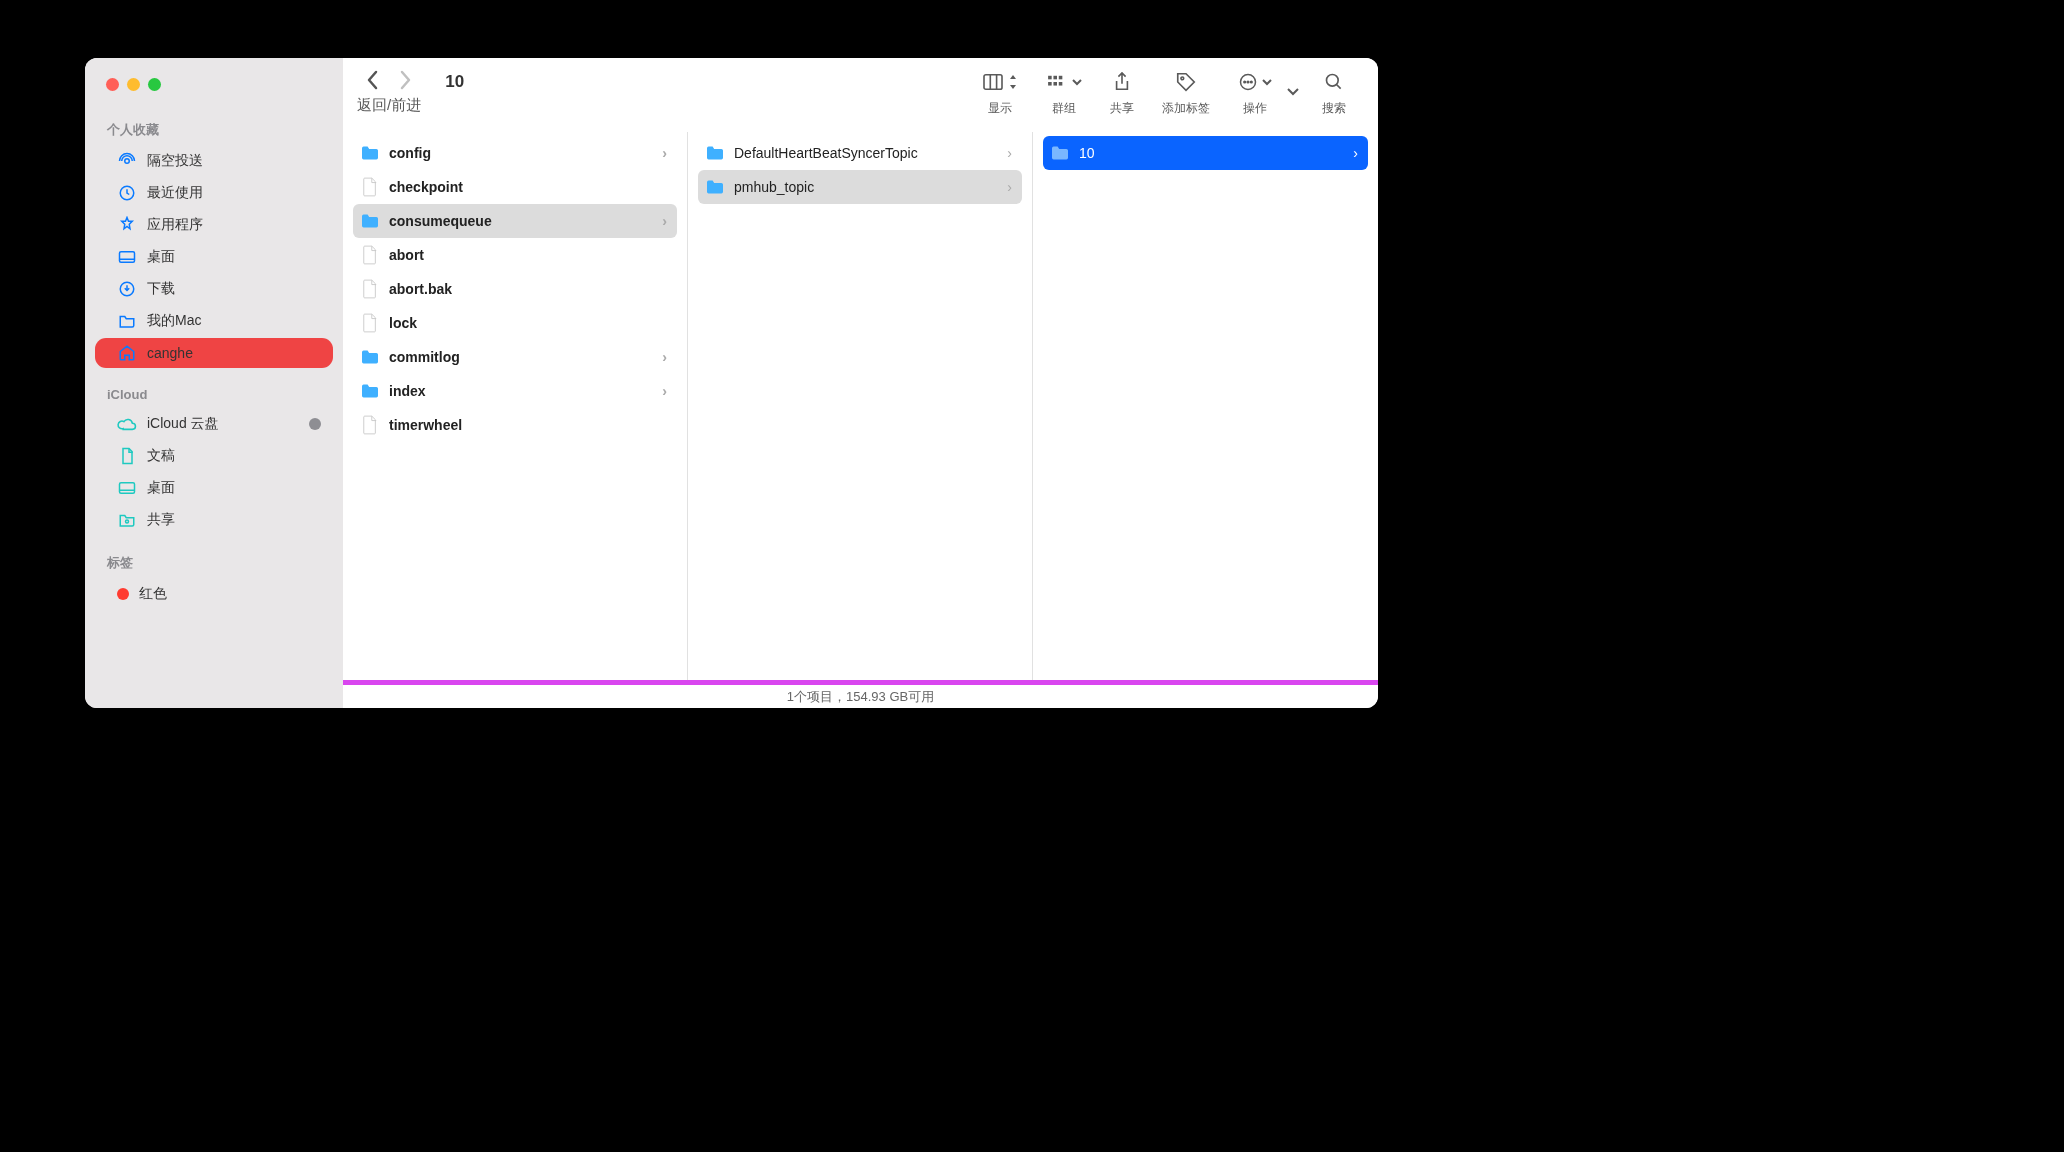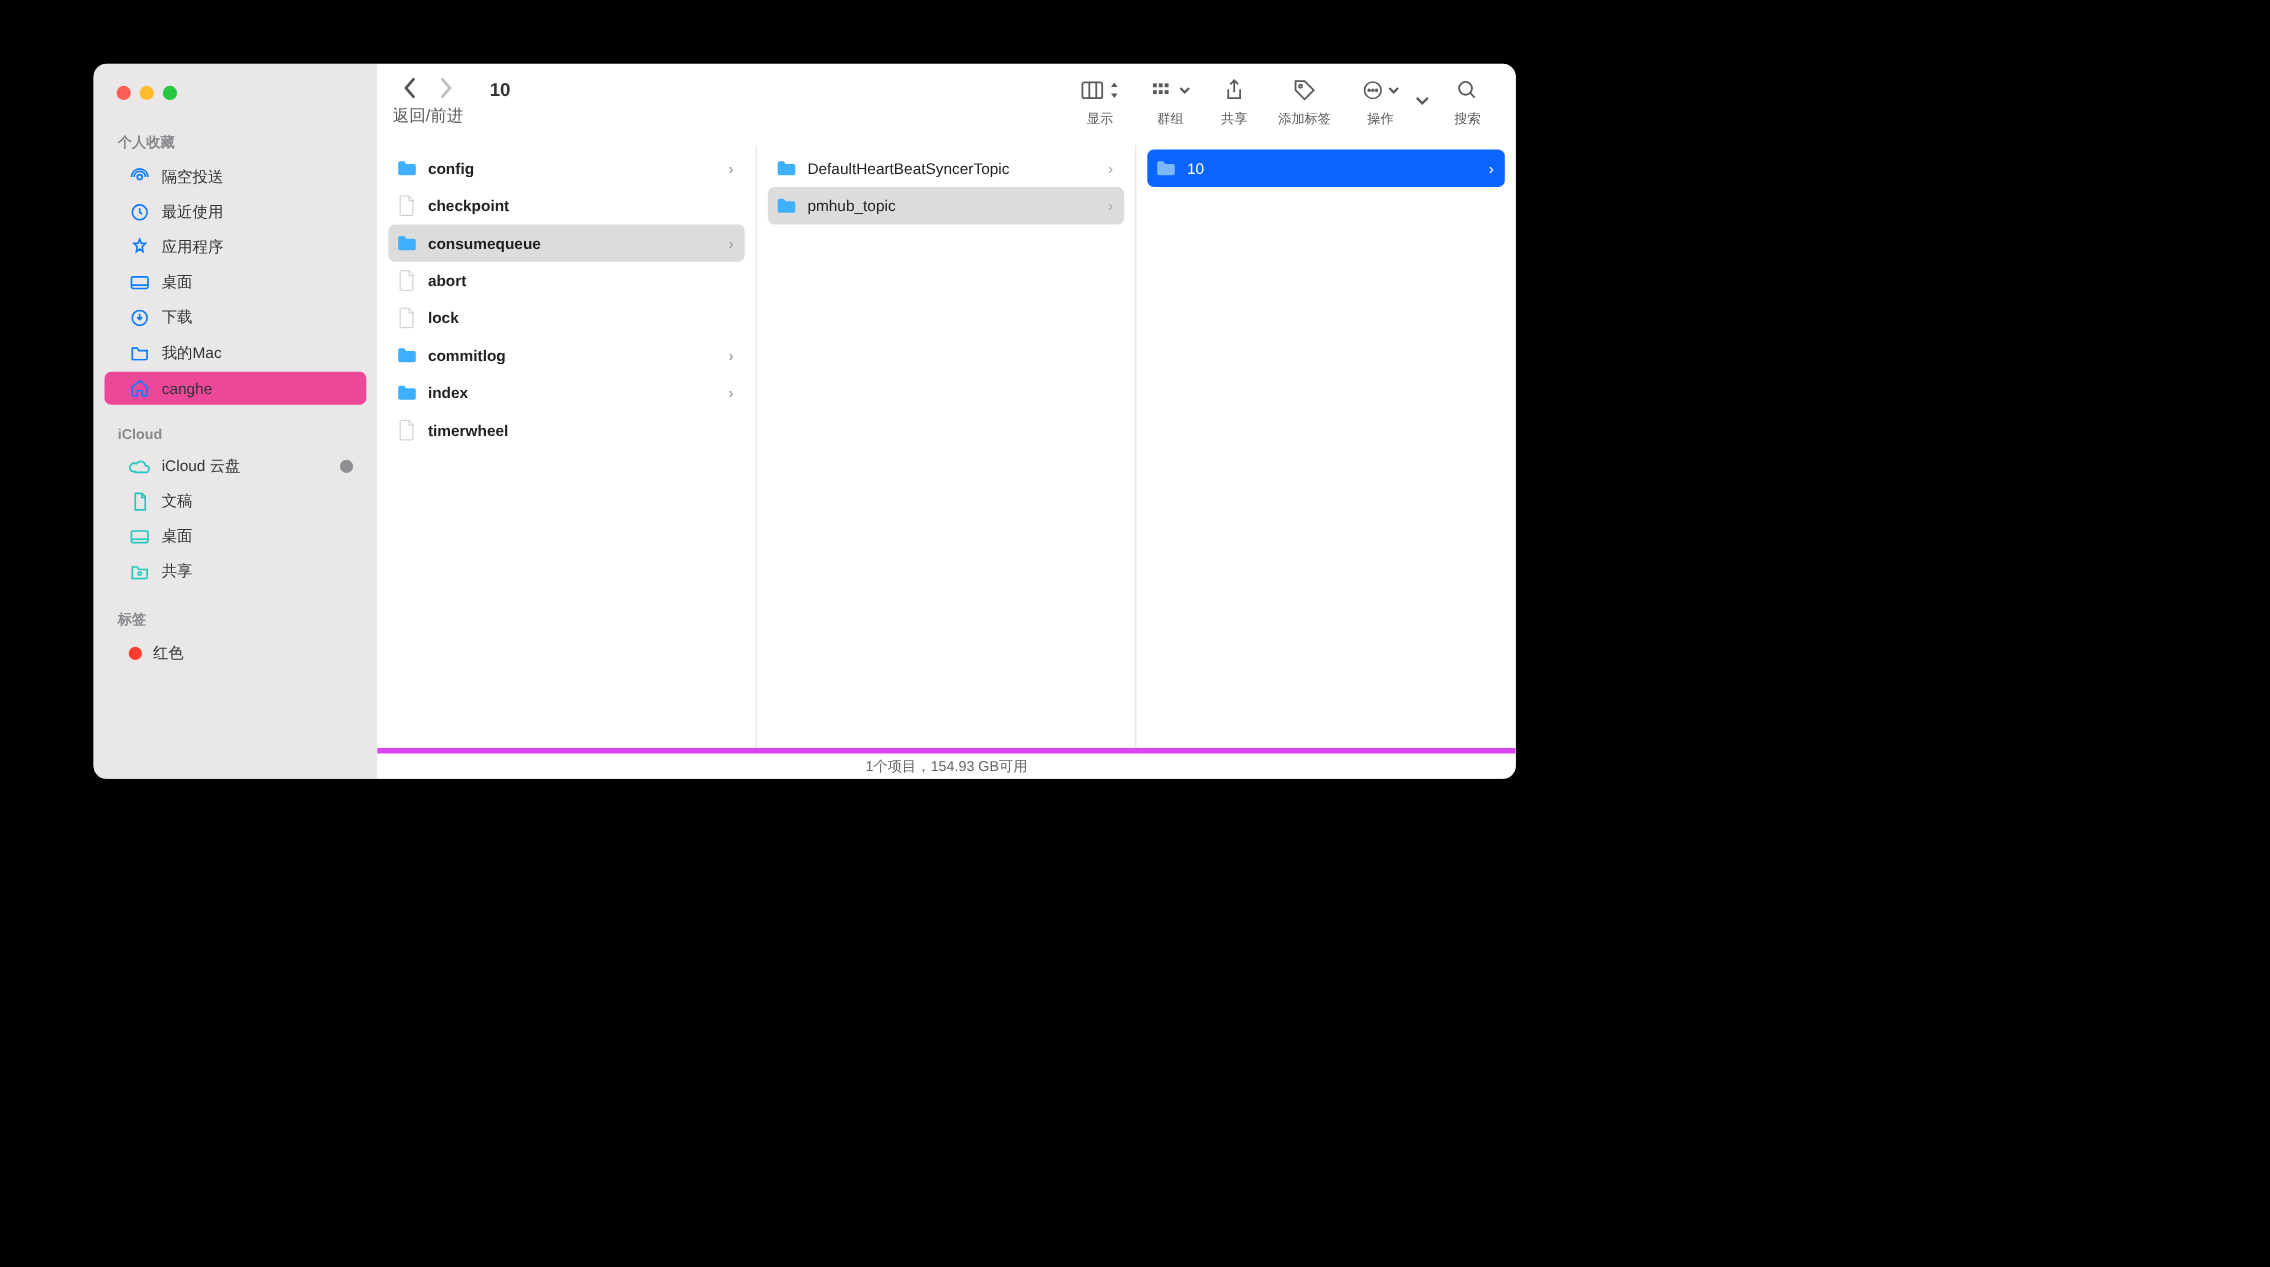--- a/index.html
+++ b/index.html
@@ -51,21 +51,21 @@
     display: flex;
     align-items: center;
     height: 30px;
     padding: 0 12px 0 22px;
     margin: 1px 10px;
     border-radius: 6px;
     cursor: default;
     font-size: 14px;
     color: #333;
   }
-  .sb-item.selected { background: #ec4899; }
+  .sb-item.selected { background: #ef4444; border-radius: 11px; }
   .sb-icon {
     width: 20px; height: 20px;
     margin-right: 10px;
     display: inline-flex; align-items: center; justify-content: center;
     color: #0a7aff;
     font-size: 16px;
   }
   .sb-label { flex: 1; }
   .sb-dot {
     width: 12px; height: 12px; border-radius: 50%; background: #8e8e93;
@@ -407,47 +407,56 @@
             </span>
             <span class="label">abort</span>
           </div>
           <div class="row">
             <span class="icon">
               <svg width="16" height="20" viewBox="0 0 18 22">
                 <path fill="#fff" stroke="#c8c8c8" stroke-width="1" d="M3 1h8l4 4v15a1 1 0 0 1-1 1H3a1 1 0 0 1-1-1V2a1 1 0 0 1 1-1z"></path>
                 <path fill="none" stroke="#c8c8c8" d="M11 1v5h5"></path>
               </svg>
             </span>
-            <span class="label">lock</span>
-          </div>
-          <div class="row">
-            <span class="icon">
-              <svg width="20" height="16" viewBox="0 0 24 20">
-                <path fill="#3fb0ff" d="M2 4a2 2 0 0 1 2-2h5l2 3h9a2 2 0 0 1 2 2v9a2 2 0 0 1-2 2H4a2 2 0 0 1-2-2z"></path>
-              </svg>
-            </span>
-            <span class="label">commitlog</span>
-            <span class="chev">›</span>
-          </div>
-          <div class="row">
-            <span class="icon">
-              <svg width="20" height="16" viewBox="0 0 24 20">
-                <path fill="#3fb0ff" d="M2 4a2 2 0 0 1 2-2h5l2 3h9a2 2 0 0 1 2 2v9a2 2 0 0 1-2 2H4a2 2 0 0 1-2-2z"></path>
-              </svg>
-            </span>
-            <span class="label">index</span>
-            <span class="chev">›</span>
+            <span class="label">abort.bak</span>
           </div>
           <div class="row">
             <span class="icon">
               <svg width="16" height="20" viewBox="0 0 18 22">
                 <path fill="#fff" stroke="#c8c8c8" stroke-width="1" d="M3 1h8l4 4v15a1 1 0 0 1-1 1H3a1 1 0 0 1-1-1V2a1 1 0 0 1 1-1z"></path>
                 <path fill="none" stroke="#c8c8c8" d="M11 1v5h5"></path>
               </svg>
             </span>
+            <span class="label">lock</span>
+          </div>
+          <div class="row">
+            <span class="icon">
+              <svg width="20" height="16" viewBox="0 0 24 20">
+                <path fill="#3fb0ff" d="M2 4a2 2 0 0 1 2-2h5l2 3h9a2 2 0 0 1 2 2v9a2 2 0 0 1-2 2H4a2 2 0 0 1-2-2z"></path>
+              </svg>
+            </span>
+            <span class="label">commitlog</span>
+            <span class="chev">›</span>
+          </div>
+          <div class="row">
+            <span class="icon">
+              <svg width="20" height="16" viewBox="0 0 24 20">
+                <path fill="#3fb0ff" d="M2 4a2 2 0 0 1 2-2h5l2 3h9a2 2 0 0 1 2 2v9a2 2 0 0 1-2 2H4a2 2 0 0 1-2-2z"></path>
+              </svg>
+            </span>
+            <span class="label">index</span>
+            <span class="chev">›</span>
+          </div>
+          <div class="row">
+            <span class="icon">
+              <svg width="16" height="20" viewBox="0 0 18 22">
+                <path fill="#fff" stroke="#c8c8c8" stroke-width="1" d="M3 1h8l4 4v15a1 1 0 0 1-1 1H3a1 1 0 0 1-1-1V2a1 1 0 0 1 1-1z"></path>
+                <path fill="none" stroke="#c8c8c8" d="M11 1v5h5"></path>
+              </svg>
+            </span>
             <span class="label">timerwheel</span>
           </div>
         </div>
       <div class="col c2" id="col2">
           <div class="row">
             <span class="icon">
               <svg width="20" height="16" viewBox="0 0 24 20">
                 <path fill="#3fb0ff" d="M2 4a2 2 0 0 1 2-2h5l2 3h9a2 2 0 0 1 2 2v9a2 2 0 0 1-2 2H4a2 2 0 0 1-2-2z"></path>
               </svg>
             </span>

